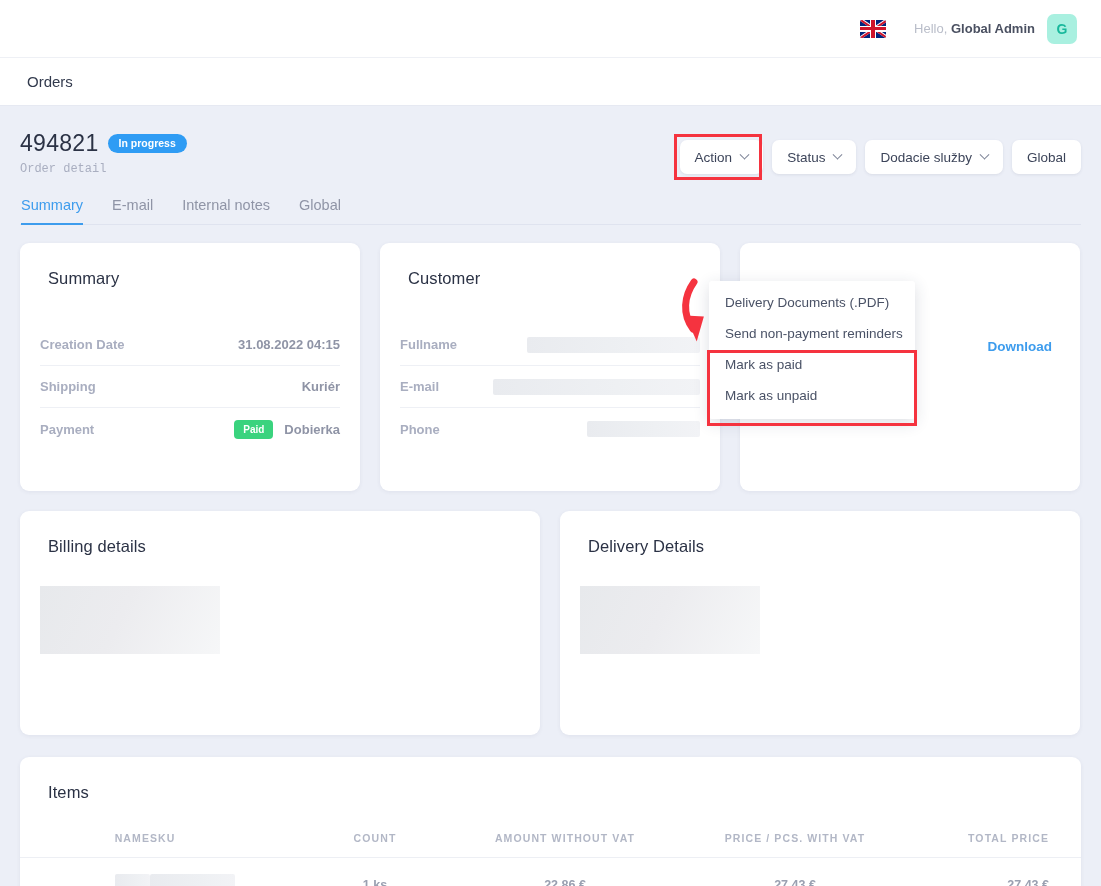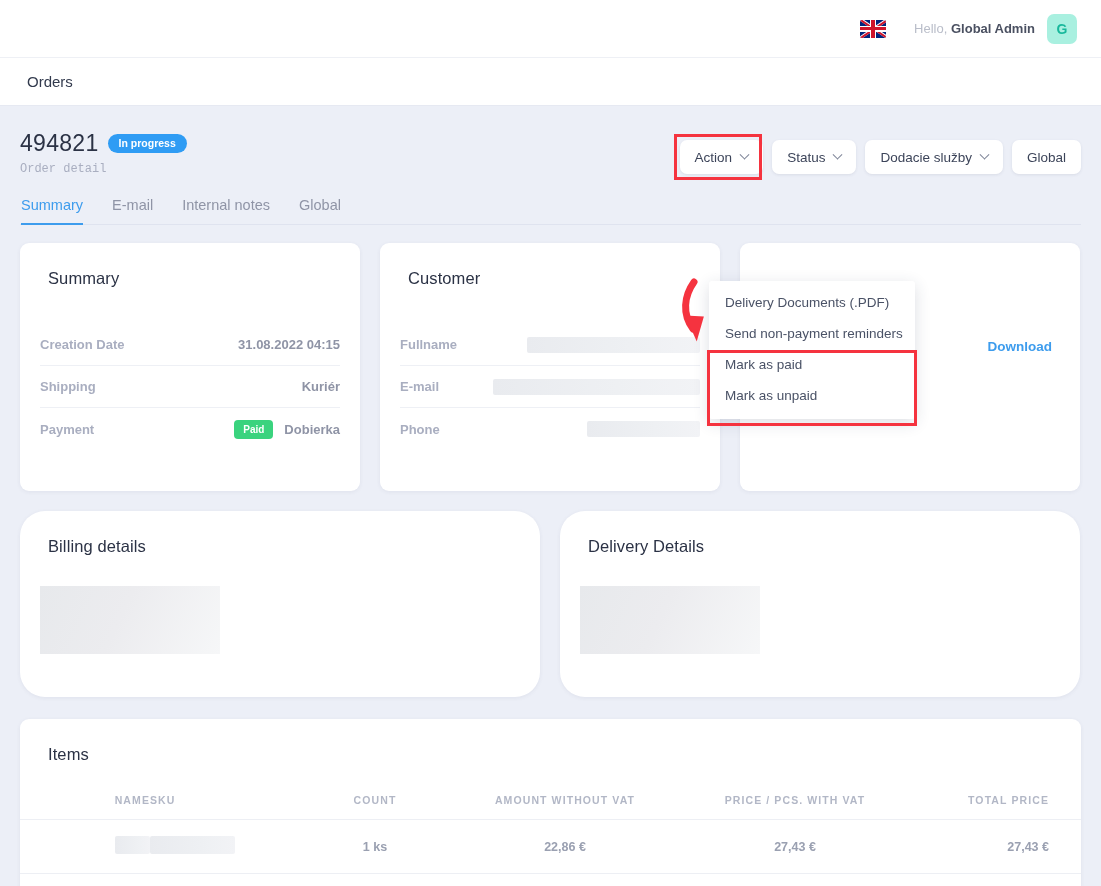--- a/index.html
+++ b/index.html
@@ -305,21 +305,21 @@
     font-weight: 700;
     cursor: pointer;
     text-decoration: none;
   }
 
   .row-mid {
     display: flex;
     gap: 20px;
     margin-top: 20px;
   }
-  .card-half { width: 520px; height: 186px; border-radius: 25px; }
+  .card-half { width: 520px; height: 224px; }
   .blockredact {
     margin: 30px 0 0 20px;
     width: 180px;
     height: 68px;
     background: linear-gradient(115deg,#e7e9ec 0%, #ececef 45%, #f6f7f8 100%);
   }
 
   
   .card-items {
     margin-top: 22px;

